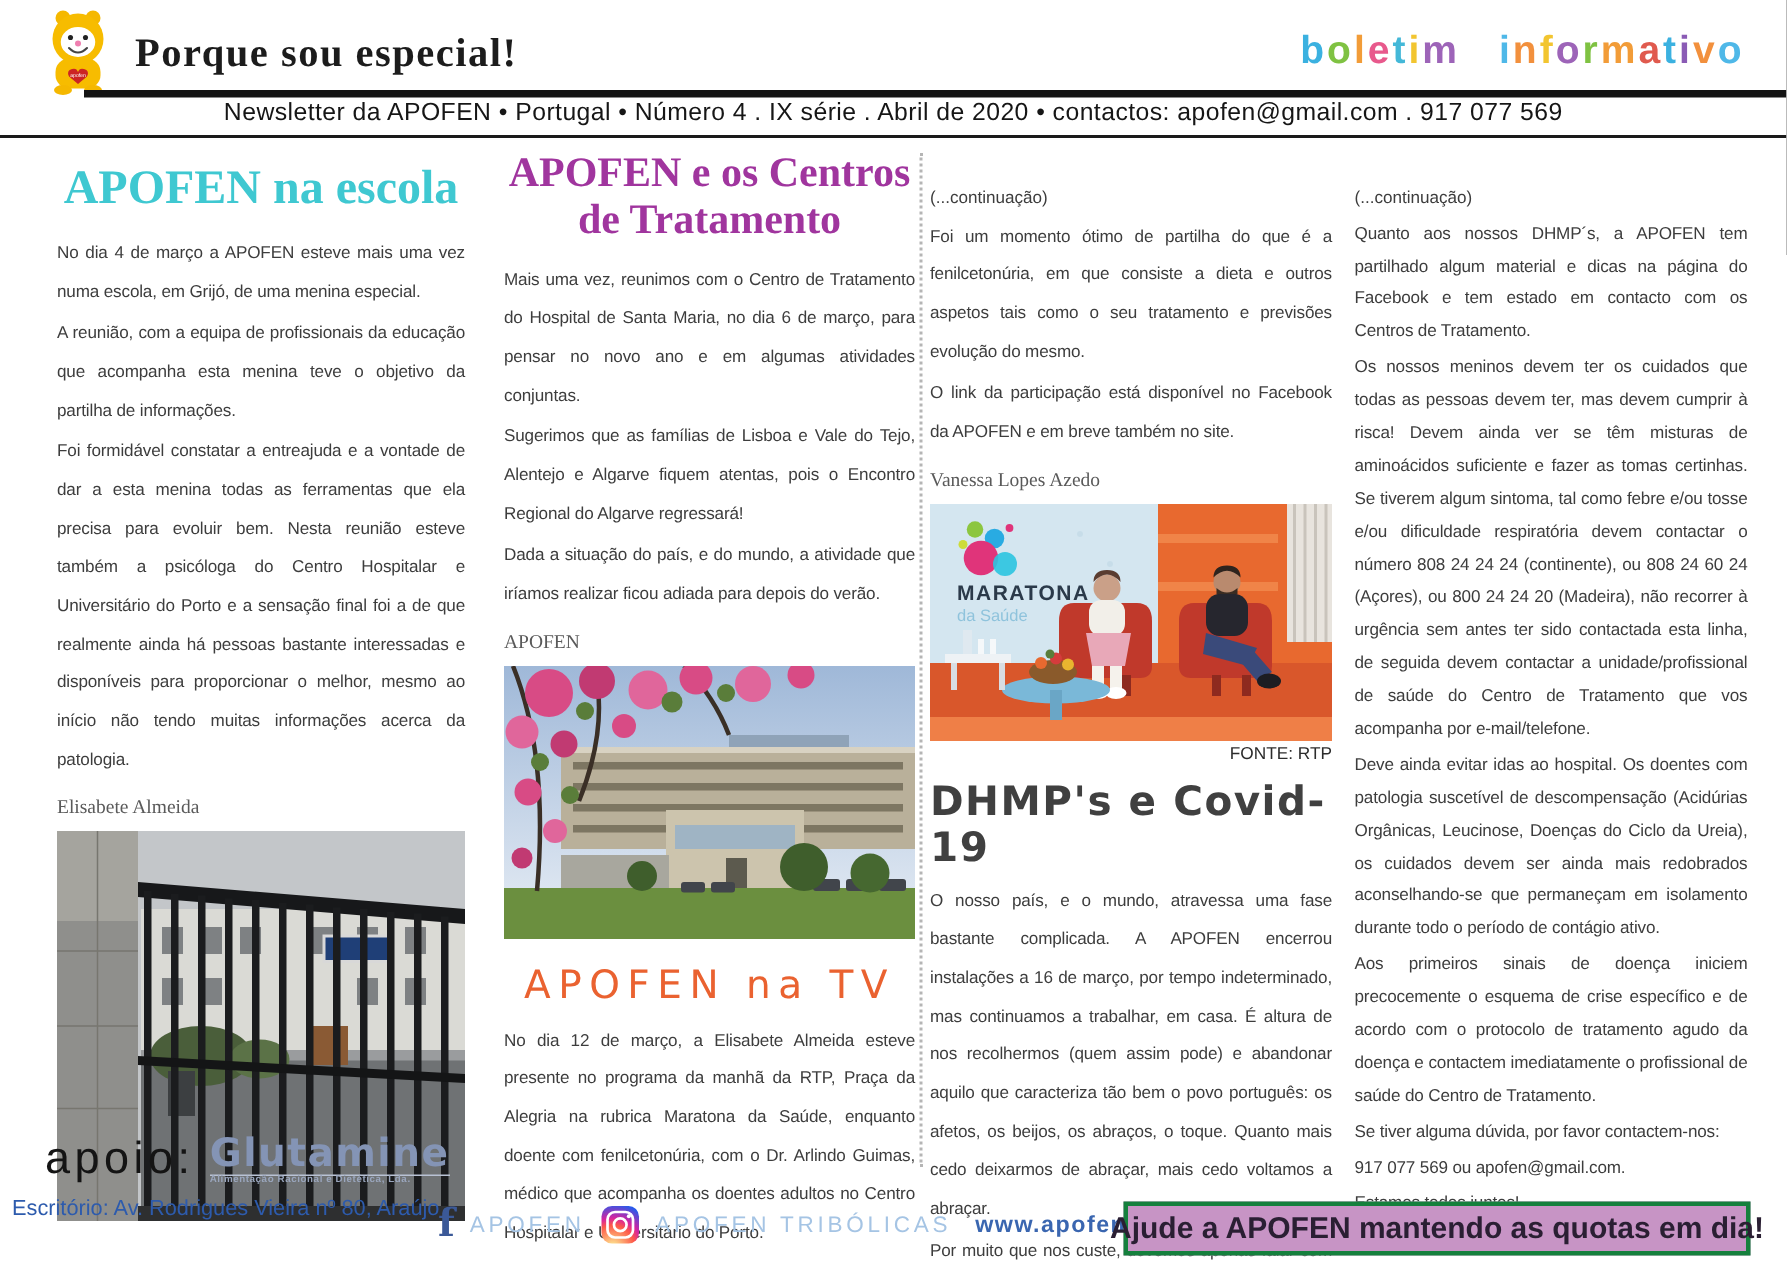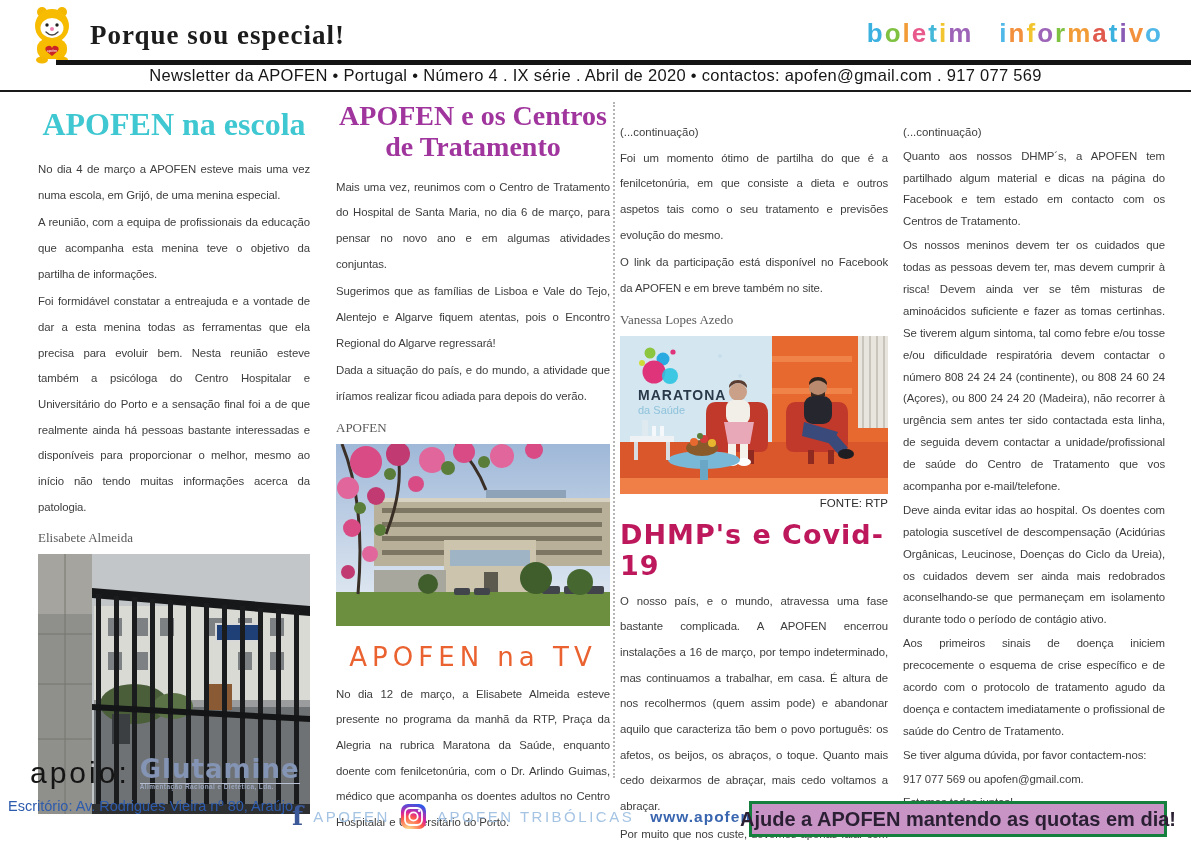--- a/index.html
+++ b/index.html
@@ -32,21 +32,21 @@
   .sig{font-family:cursive;font-size:13px;color:#5a5a5a;margin:10px 0 8px 0;}
   .contline{text-align:right;font-size:11.4px;color:#3d3d3d;line-height:2;}
   .continuation{font-size:11.4px;line-height:2.25;color:#3d3d3d;margin:20px 0 0 0;}
 
   .h-school{display:flex;align-items:center;justify-content:center;gap:7px;margin:6px 0 14px 0;}
   .h-school .txt{font-family:cursive;font-size:32px;font-weight:bold;color:#3fc8d1;white-space:nowrap;}
   .h-centros{font-family:cursive;font-size:28px;font-weight:bold;color:#a0359e;text-align:center;
              line-height:1.12;margin:0 0 12px 0;}
   .h-tv{font-family:"DejaVu Sans",sans-serif;font-size:26px;color:#ea6230;text-align:center;
         letter-spacing:5px;margin:16px 0 10px 0;}
-  .h-covid{font-family:"DejaVu Sans",sans-serif;font-size:27px;font-weight:bold;color:#be185d;
+  .h-covid{font-family:"DejaVu Sans",sans-serif;font-size:27px;font-weight:bold;color:#404040;
            letter-spacing:1px;margin:10px 0 8px 0;}
   .photo{display:block;margin-top:8px;}
   .caption{font-size:11.5px;color:#2c2c2c;text-align:right;margin:3px 0 0 0;}
 
   
   .apoio-row{position:absolute;left:30px;top:756px;display:flex;align-items:flex-start;gap:10px;}
   .apoio-label{font-size:30px;color:#141414;letter-spacing:3px;}
   .sponsor{display:flex;flex-direction:column;line-height:1;font-weight:bold;}
   .sponsor-name{font-family:"DejaVu Sans",sans-serif;font-size:26px;color:#8494b5;letter-spacing:1px;}
   .sponsor-tag{font-size:6.5px;color:#9aa6bd;border-top:1px solid #b9c2d4;margin-top:1px;

